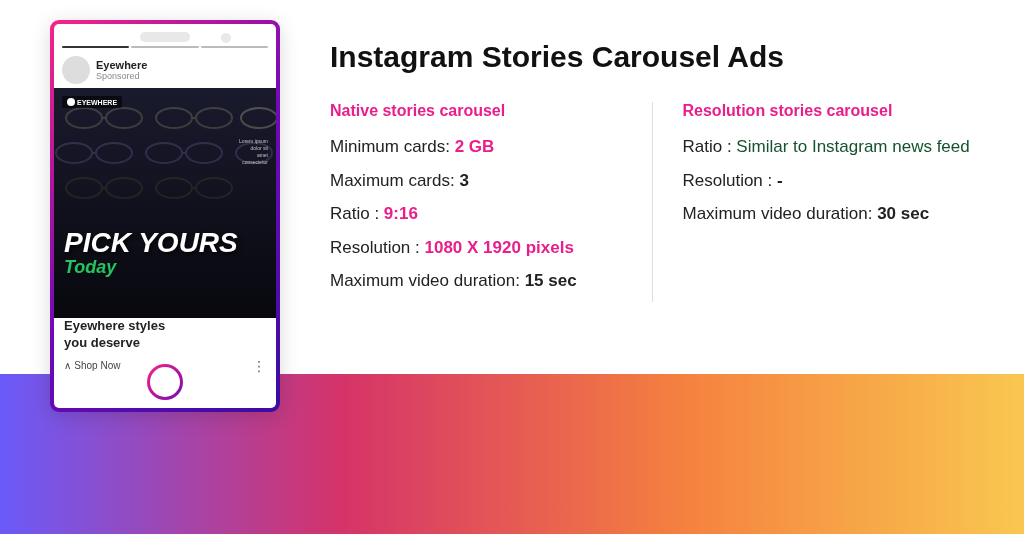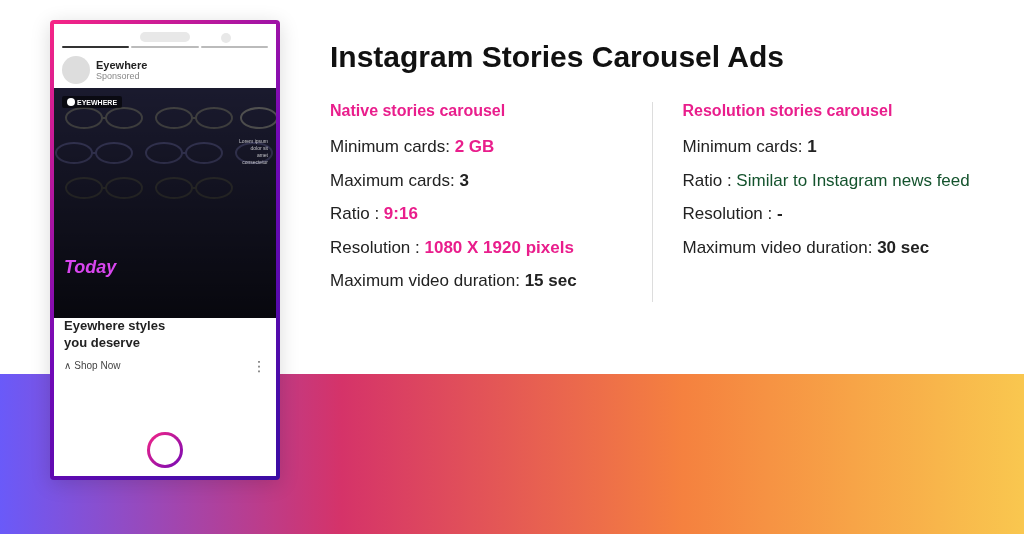--- a/index.html
+++ b/index.html
@@ -26,23 +26,23 @@
     
     .phone-wrapper {
       position: absolute;
       left: 50px;
       top: 20px;
       z-index: 10;
     }
 
     .phone {
       width: 230px;
-      height: 460px;
+      height: 392px;
       border: 3px solid transparent;
-      border-radius: 4px;
+      border-radius: 9px;
       background:
         linear-gradient(white, white) padding-box,
         linear-gradient(135deg, #f72585, #7209b7, #3a0ca3) border-box;
       border-width: 4px;
       position: relative;
       box-shadow: 0 4px 20px rgba(0,0,0,0.15);
       background-color: white;
     }
 
     .phone-inner {
@@ -190,21 +190,21 @@
       color: #fff;
       line-height: 1;
       text-transform: uppercase;
       font-style: italic;
       text-shadow: 2px 2px 4px rgba(0,0,0,0.8);
     }
 
     .ad-headline-sub {
       font-size: 18px;
       font-weight: 700;
-      color: #d946ef;
+      color: #22c55e;
       font-style: italic;
     }
 
     .ad-small-text {
       position: absolute;
       right: 8px;
       top: 50px;
       color: rgba(255,255,255,0.7);
       font-size: 5px;
       line-height: 1.4;
@@ -391,20 +391,21 @@
           <div class="ad-brand-tag">
             <div class="ad-logo-circle"></div>
             <span>EYEWHERE</span>
           </div>
 
           <div class="ad-small-text">
             Lorem ipsum<br>dolor sit<br>amet<br>consectetur
           </div>
 
           <div class="ad-headline">
+            <div class="ad-headline-text">PICK YOURS</div>
             <div class="ad-headline-sub">Today</div>
           </div>
         </div>
 
         <div class="ad-footer">
           <div class="ad-footer-title">
             Eyewhere styles<br>you deserve
           </div>
           <div class="ad-footer-cta">
             <div class="cta-button">
@@ -444,23 +445,20 @@
       </div>
       <div class="spec-row">
         <span class="spec-label">Maximum video duration: </span><span class="spec-value">15 sec</span>
       </div>
     </div>
 
     <div class="col-right">
       <div class="col-title">Resolution stories carousel</div>
 
       <div class="spec-row">
-        <span class="spec-label">Minimum cards: </span><span class="spec-value">1</span>
-      </div>
-      <div class="spec-row">
         <span class="spec-label">Ratio : </span><span class="spec-value pink-text">Similar to Instagram news feed</span>
       </div>
       <div class="spec-row">
         <span class="spec-label">Resolution : </span><span class="spec-value">-</span>
       </div>
       <div class="spec-row">
         <span class="spec-label">Maximum video duration: </span><span class="spec-value">30 sec</span>
       </div>
     </div>
   </div>

